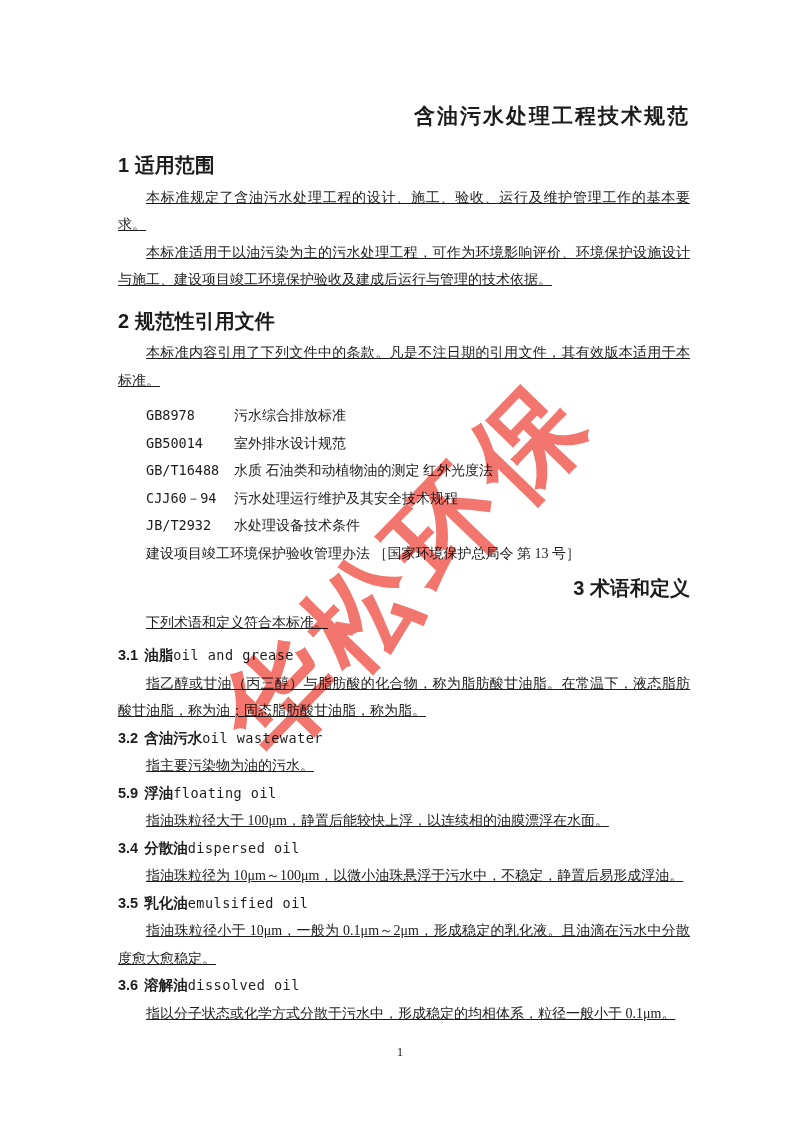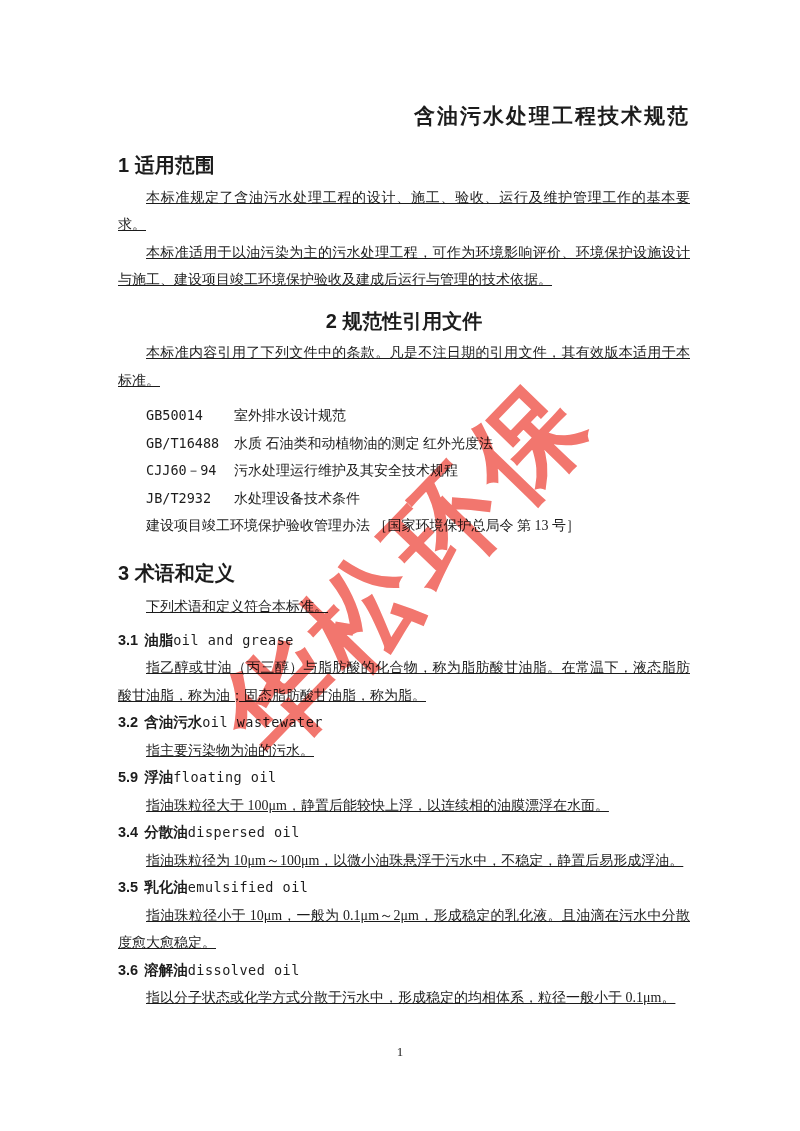--- a/index.html
+++ b/index.html
@@ -23,22 +23,22 @@
     line-height:28px;
     letter-spacing:2px;
   }
   .sec-h {
     font-family:"Liberation Sans","DejaVu Sans",sans-serif;
     font-size:20px; font-weight:bold;
     line-height:27.5px;
     margin:0;
   }
   .sec-h.h1 { margin-top:22px; }
-  .sec-h.h2 { margin-top:14px;text-align:center; }
-  .sec-h.h3 { margin-top:20px; }
+  .sec-h.h2 { margin-top:14px; }
+  .sec-h.h3 { margin-top:8px;text-align:right; }
   p.body {
     margin:0;
     line-height:27.5px;
     text-align:justify;
     text-indent:2em;
     text-decoration:underline;
   }
   p.body.first { margin-top:4px; }
   p.intro3 { margin-top:6px; }
   .refs { margin-top:8px; }
@@ -109,20 +109,23 @@
     <h2 class="sec-h h1">1 适用范围</h2>
     <p class="body first">本标准规定了含油污水处理工程的设计、施工、验收、运行及维护管理工作的基本要求。</p>
     <p class="body">本标准适用于以油污染为主的污水处理工程，可作为环境影响评价、环境保护设施设计与施工、建设项目竣工环境保护验收及建成后运行与管理的技术依据。</p>
   </div>
 
   <div>
     <h2 class="sec-h h2">2 规范性引用文件</h2>
     <p class="body first">本标准内容引用了下列文件中的条款。凡是不注日期的引用文件，其有效版本适用于本标准。</p>
     <div class="refs">
       <div class="ref-row">
+        <span class="ref-code">GB8978</span><span class="ref-title">污水综合排放标准</span>
+      </div>
+      <div class="ref-row">
         <span class="ref-code">GB50014</span><span class="ref-title">室外排水设计规范</span>
       </div>
       <div class="ref-row">
         <span class="ref-code">GB/T16488</span><span class="ref-title">水质 石油类和动植物油的测定 红外光度法</span>
       </div>
       <div class="ref-row">
         <span class="ref-code">CJJ60－94</span><span class="ref-title">污水处理运行维护及其安全技术规程</span>
       </div>
       <div class="ref-row">
         <span class="ref-code">JB/T2932</span><span class="ref-title">水处理设备技术条件</span>

